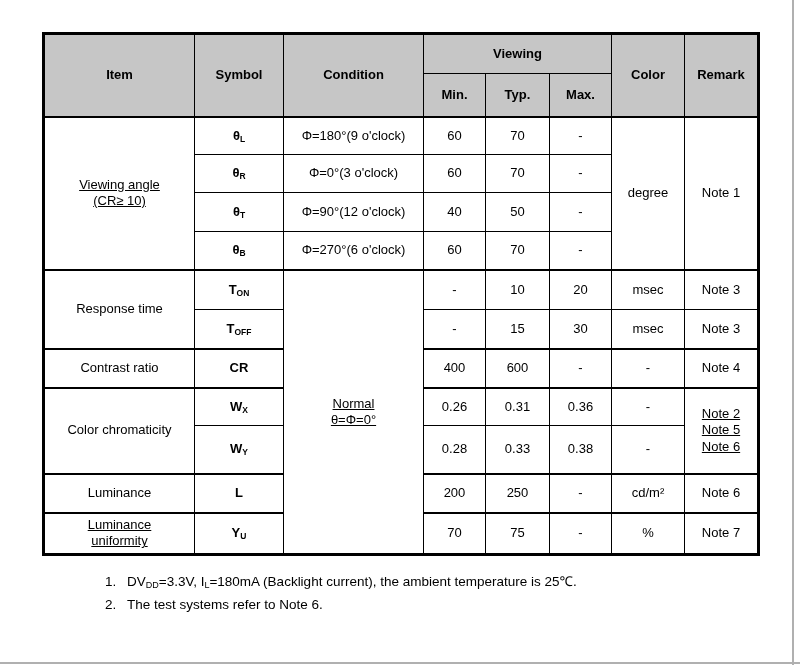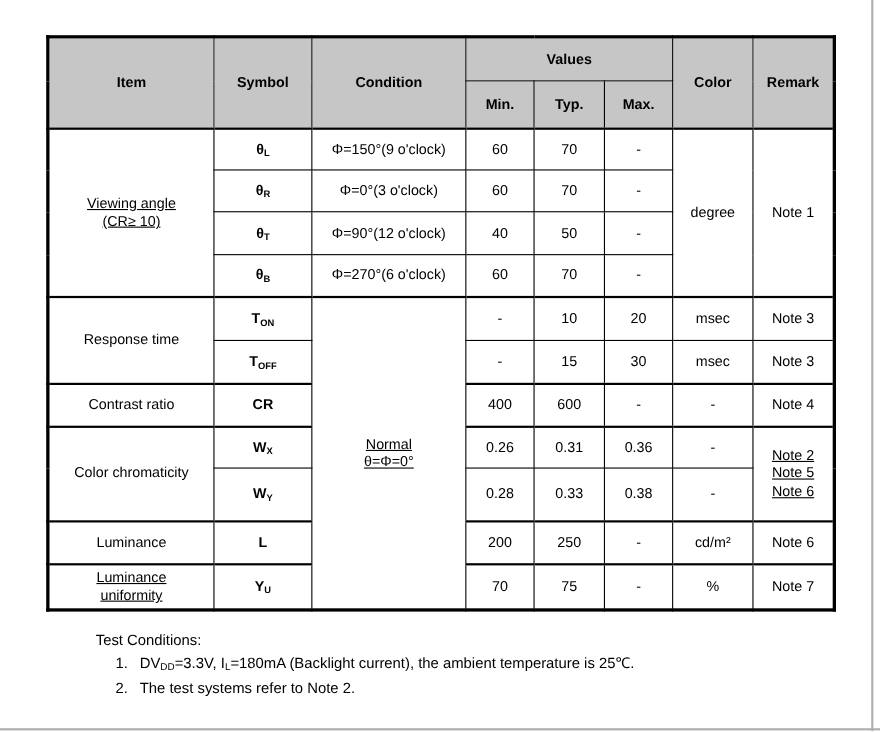--- a/index.html
+++ b/index.html
@@ -46,35 +46,35 @@
         <col style="width:62px">
       <col style="width:73px">
         <col style="width:74px">
     </colgroup>
     <tbody>
 
       <tr class="hdr" style="height:40px">
         <th rowspan="2">Item</th>
         <th rowspan="2">Symbol</th>
         <th rowspan="2">Condition</th>
-        <th colspan="3">Values</th>
+        <th colspan="3">Viewing</th>
         <th rowspan="2">Color</th>
         <th rowspan="2">Remark</th>
       </tr>
       <tr class="hdr" style="height:43px">
         <th>Min.</th>
         <th>Typ.</th>
         <th>Max.</th>
       </tr>
 
       <tr class="gs" style="height:38px">
         <td rowspan="4" class="left pre">Viewing angle
 (CR≥ 10)</td>
         <td class="sym"><span>θ</span><sub>L</sub></td>
-        <td>Φ=150°(9 o'clock)</td>
+        <td>Φ=180°(9 o'clock)</td>
         <td class="val">60</td>
         <td class="val">70</td>
         <td class="val">-</td>
         <td rowspan="4">degree</td>
         <td rowspan="4" class="left">Note 1</td>
       </tr>
       <tr style="height:38px">
         <td class="sym"><span>θ</span><sub>R</sub></td>
         <td>Φ=0°(3 o'clock)</td>
         <td class="val">60</td>
@@ -162,26 +162,25 @@
         <td class="val">70</td>
         <td class="val">75</td>
         <td class="val">-</td>
         <td>%</td>
         <td class="left">Note 7</td>
       </tr>
     </tbody>
   </table>
 
   <div class="notes">
-    <div>Test Conditions:</div>
     <div class="nrow">
       <span class="num">1.</span>
       <span><span>DV</span><sub>DD</sub><span>=3.3V, I</span><sub>L</sub><span>=180mA (Backlight current), the ambient temperature is 25℃.</span></span>
     </div>
     <div class="nrow">
       <span class="num">2.</span>
-      <span>The test systems refer to Note 2.</span>
+      <span>The test systems refer to Note 6.</span>
     </div>
   </div>
 
   <div class="edge-right"></div>
   <div class="edge-bottom"></div>
 </div>
 
 </body></html>

